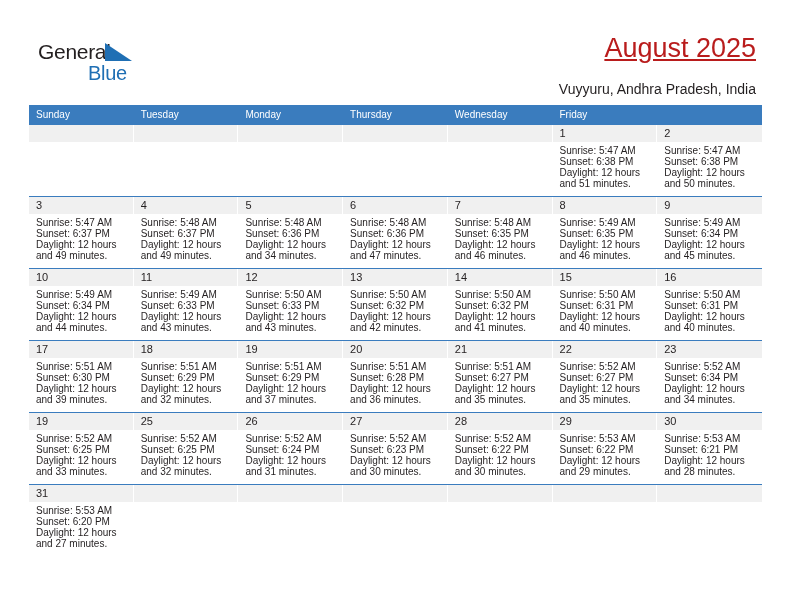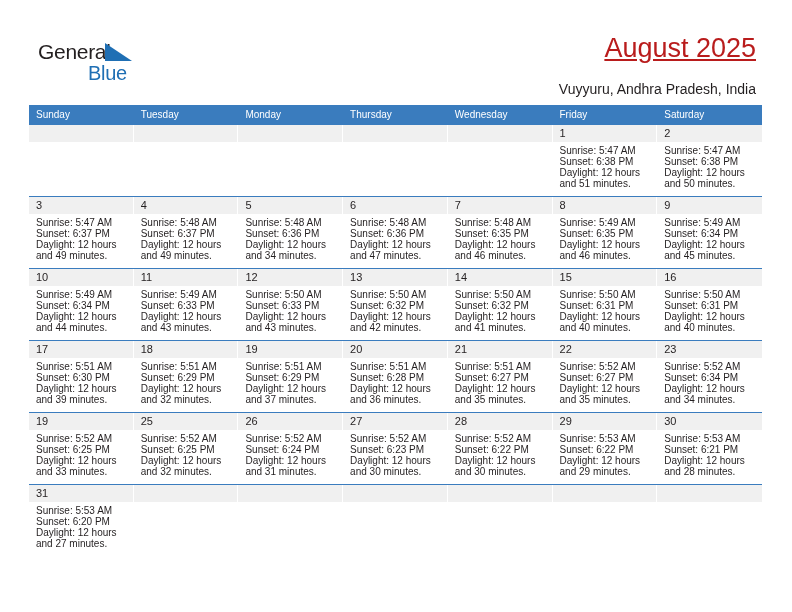--- a/index.html
+++ b/index.html
@@ -176,21 +176,20 @@
 
   <div class="calendar">
 
     <div class="dow-row">
       <div class="dow-cell">Sunday</div>
       <div class="dow-cell">Tuesday</div>
       <div class="dow-cell">Monday</div>
       <div class="dow-cell">Thursday</div>
       <div class="dow-cell">Wednesday</div>
       <div class="dow-cell">Friday</div>
-      <div class="dow-cell">Saturday</div>
     </div>
 
     <div class="week">
       <div class="day-cell empty">
           <div class="day-num"></div>
           <div class="day-body">
             <div></div>
             <div></div>
             <div></div>
             <div></div>

